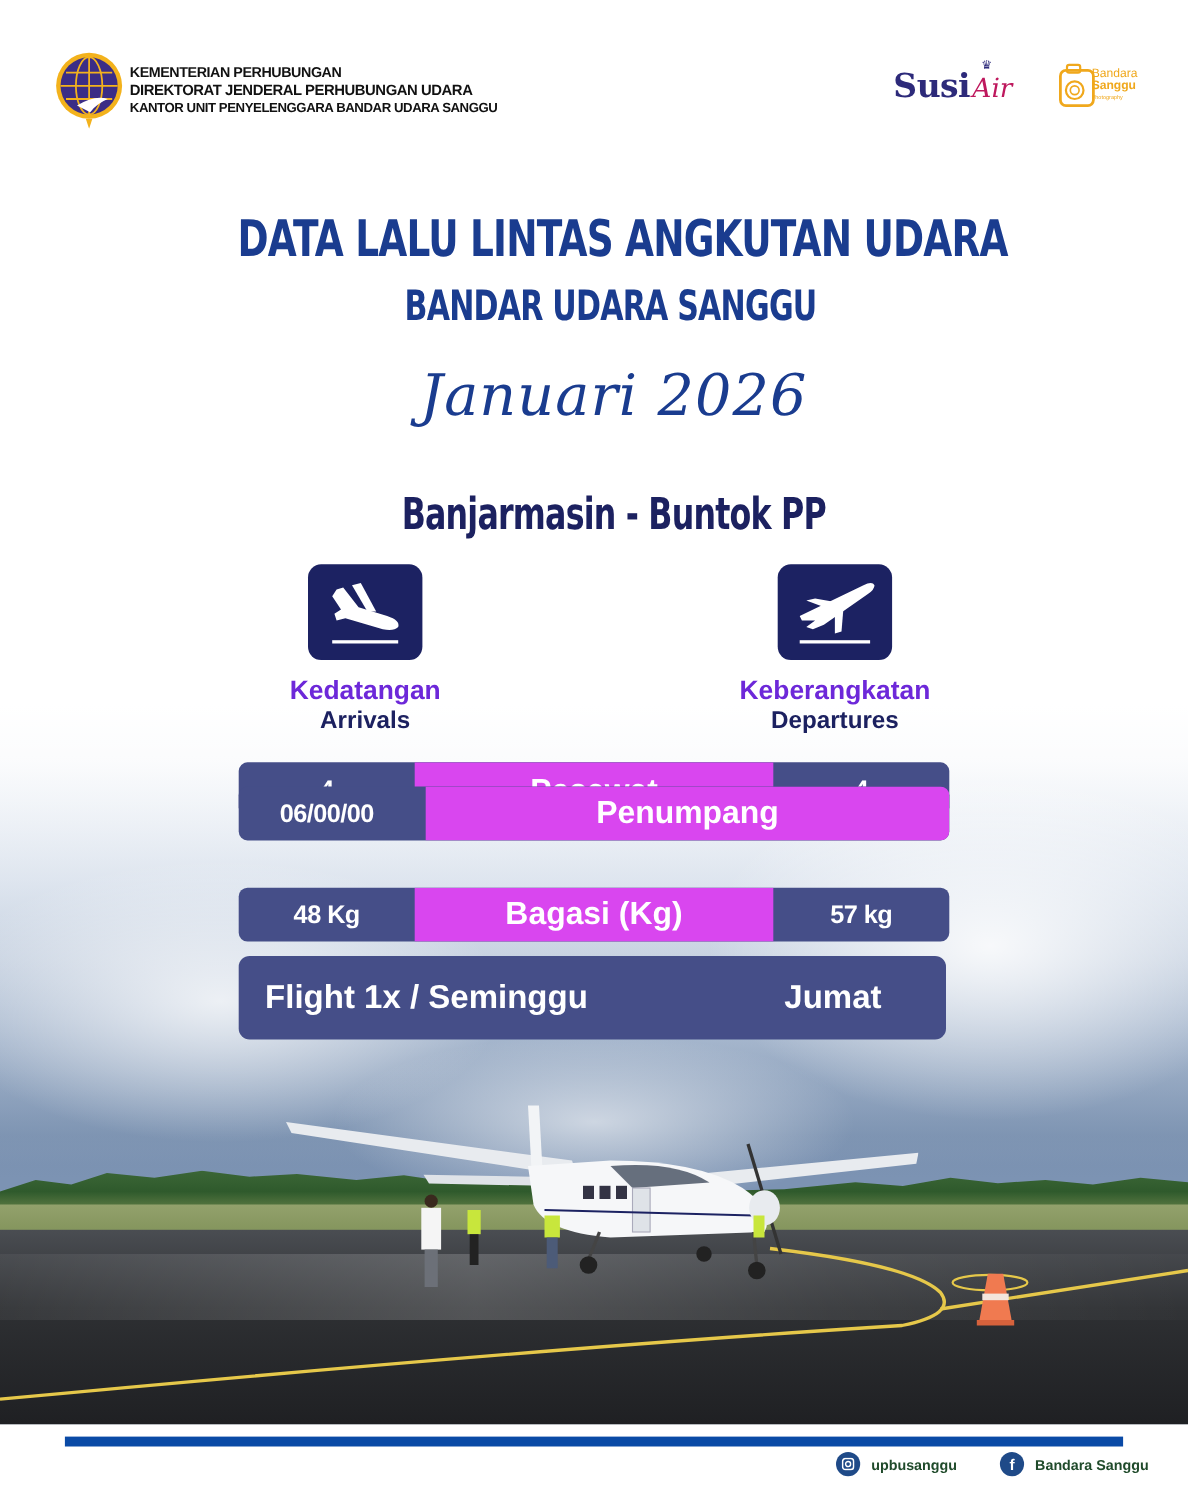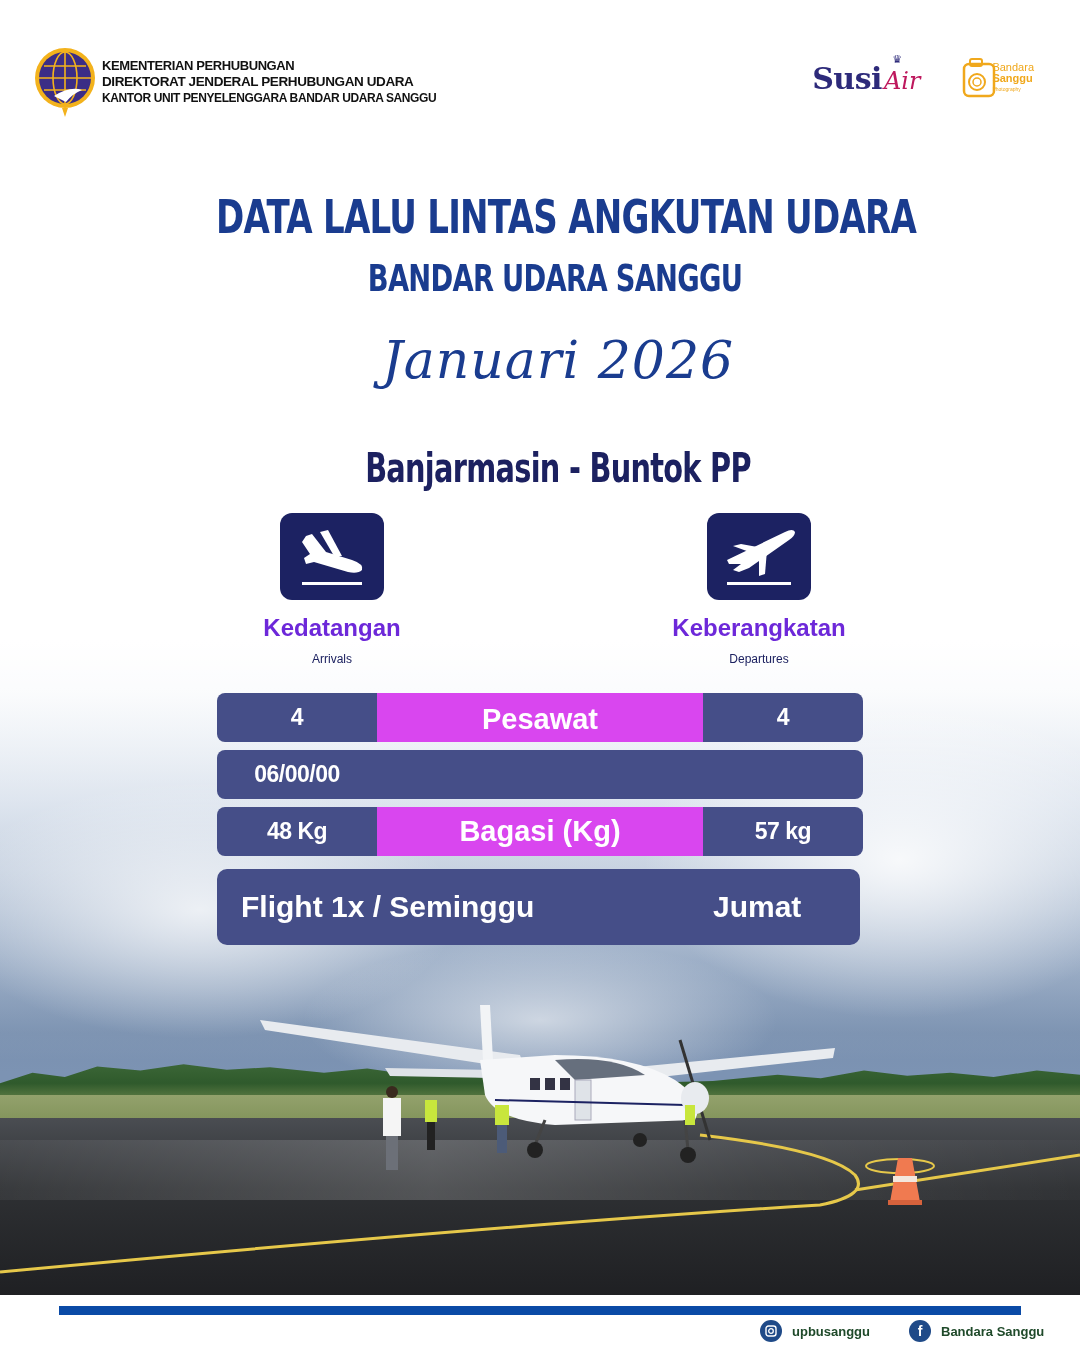--- a/index.html
+++ b/index.html
@@ -40,21 +40,21 @@
   .tarmac-sheen {
     position: absolute; left: 0; top: 1140px; width: 1080px; height: 60px;
     background: linear-gradient(90deg, rgba(255,255,255,0.05), rgba(255,255,255,0.18) 40%, rgba(255,255,255,0.08) 70%, rgba(255,255,255,0.02));
   }
   .yellow-line { position:absolute; left:0; top:0; width:1080px; height:1350px; pointer-events:none; }
 
   
   .plane-svg { position:absolute; left:255px; top:1000px; width:580px; height:170px; }
 
   
-  .header-left { position: absolute; left: 32px; top: 46px; display: flex; align-items: center; }
+  .header-left { position: absolute; left: 48px; top: 46px; display: flex; align-items: center; }
   .emblem { width: 66px; height: 72px; margin-right: 4px; }
   .header-lines { display: flex; flex-direction: column; }
   .header-lines span {
     font-family: "Liberation Sans", sans-serif;
     font-weight: bold; color: #111; letter-spacing: -0.4px; line-height: 16px;
   }
   .hl1 { font-size: 13px; }
   .hl2 { font-size: 13.5px; }
   .hl3 { font-size: 12px; }
 
@@ -92,21 +92,21 @@
     font-size: 40px; letter-spacing: -1px; transform: scaleX(0.72); transform-origin: center;
   }
 
   
   .icon-block { position: absolute; display: flex; flex-direction: column; align-items: center; }
   .icon-box {
     width: 104px; height: 87px; border-radius: 12px; background: #1c2262;
     display: flex; align-items: center; justify-content: center;
   }
   .icon-label { margin-top: 14px; font-size: 24px; font-weight: bold; color: #6d28d9; }
-  .icon-sub { margin-top: 10px; font-size: 12px; font-weight: normal; color: #1c2160; }
+  .icon-sub { margin-top: 0; font-size: 22px; font-weight: bold; color: #1c2160; }
 
   
   .stat-row {
     position: absolute; left: 217px; width: 646px; height: 49px;
     border-radius: 8px; background: #454e88; overflow: hidden; display: flex;
   }
   .stat-cell-side {
     width: 160px; display: flex; align-items: center; justify-content: center;
     color: #fff; font-weight: bold; font-size: 23px; letter-spacing: -0.5px;
   }
@@ -253,22 +253,23 @@
   </div>
   <div class="icon-label">Keberangkatan</div>
   <div class="icon-sub">Departures</div>
 </div>
 
 <div class="stat-row" style="top:693px;">
   <div class="stat-cell-side">4</div>
   <div class="stat-cell-mid" style="align-items:flex-start; padding-top:10px;">Pesawat</div>
   <div class="stat-cell-side">4</div>
 </div>
-<div class="stat-row" style="top:750px;gap:10px;">
+<div class="stat-row" style="top:715px;gap:10px;">
   <div class="stat-cell-side">06/00/00</div>
+  <div class="stat-cell-mid">Penumpang</div>
 </div>
 <div class="stat-row" style="top:807px;">
   <div class="stat-cell-side">48 Kg</div>
   <div class="stat-cell-mid">Bagasi (Kg)</div>
   <div class="stat-cell-side">57 kg</div>
 </div>
 
 <div class="schedule">
   <span class="freq">Flight 1x / Seminggu</span>
   <span>Jumat</span>

